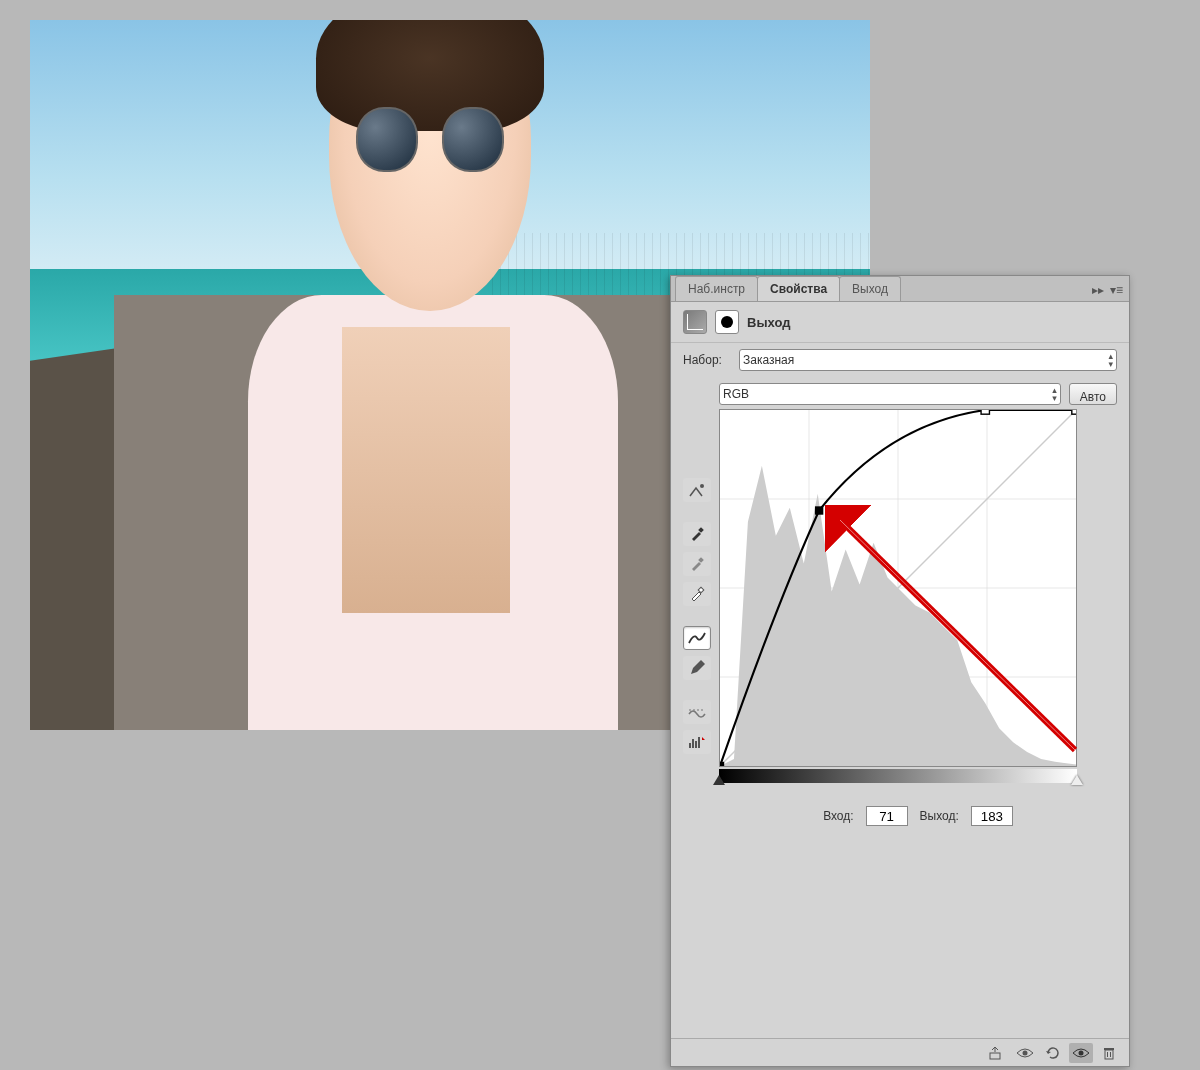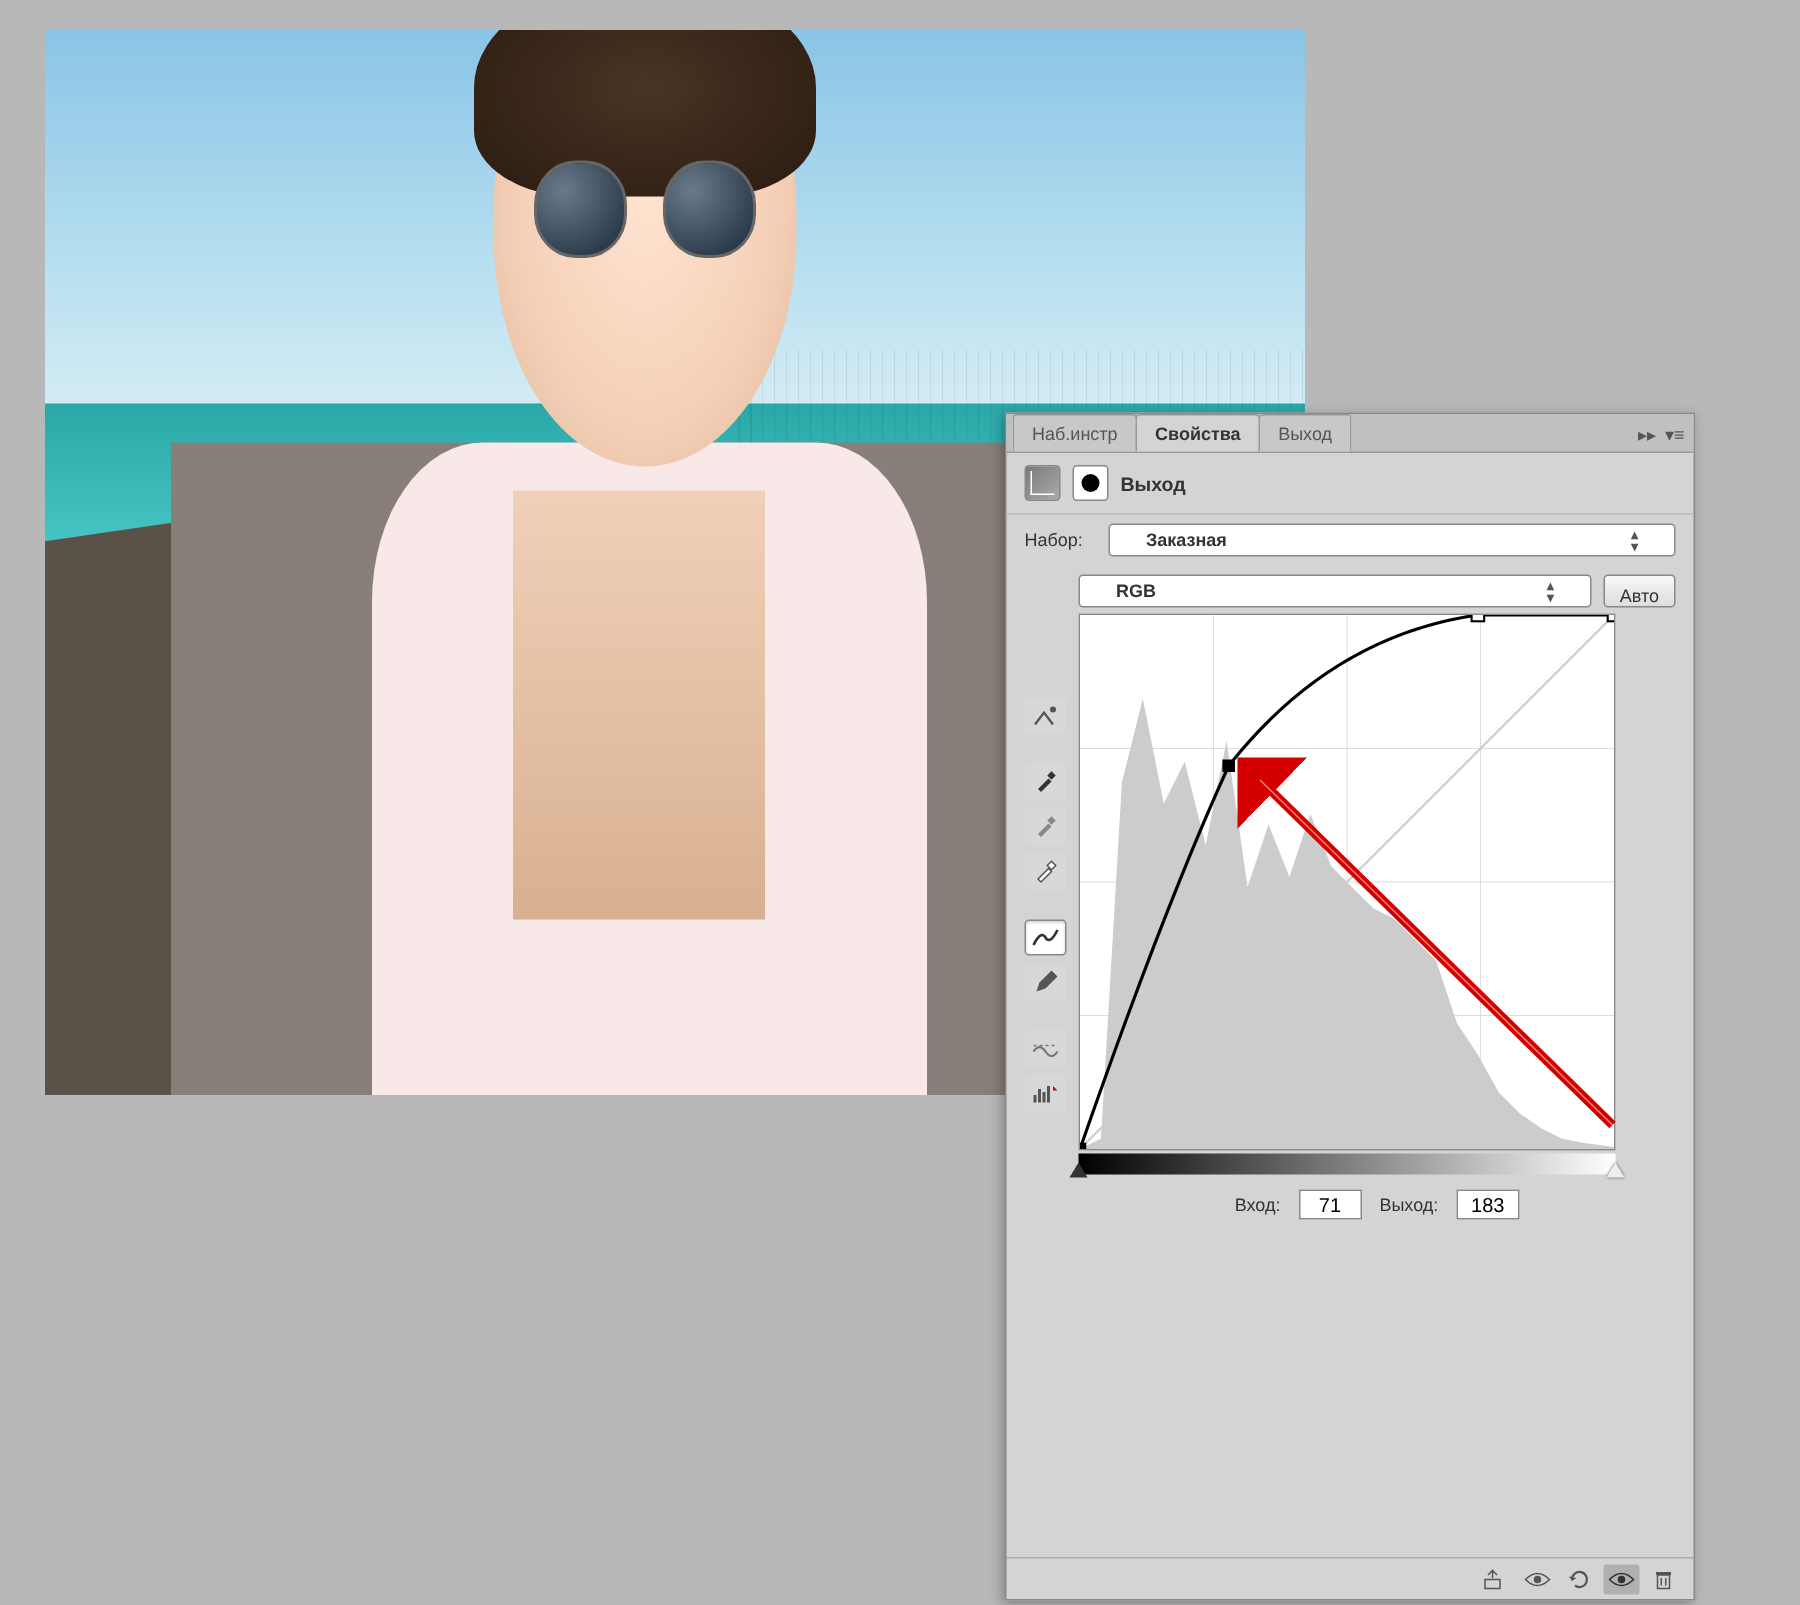--- a/index.html
+++ b/index.html
@@ -100,24 +100,23 @@
 .hdr-icon.curves::after{content:""; position:absolute; inset:3px;
   border-left:1px solid #fff; border-bottom:1px solid #fff;}
 .hdr-icon.mask{ background:#fff; }
 .hdr-icon.mask::after{content:"";position:absolute;inset:5px;background:#000;border-radius:50%;}
 .panel-title { font-weight:bold; font-size:13px;}
 .row { display:flex; align-items:center; padding:6px 12px; gap:8px;}
 .label { min-width:48px;}
 .select {
   flex:1; height:22px;
   background:#fff; border:1px solid #888;
-  border-radius:3px; padding:2px 24px;
+  border-radius:3px; padding:2px 3px;
   display:flex; align-items:center; justify-content:space-between;
   cursor:pointer;
-  font-weight:bold;
 }
 .select .arrows{ font-size:9px; line-height:8px; color:#555;}
 .btn {
   height:22px; padding:6px 10px;
   background:linear-gradient(#f8f8f8,#ddd);
   border:1px solid #888; border-radius:3px;
   cursor:pointer;
 }
 .body-row { display:flex; padding:6px 12px; gap:8px;align-items:center;}
 .tool-col { width:28px; display:flex; flex-direction:column; gap:6px;}
@@ -139,21 +138,21 @@
 .curve-svg { position:absolute; inset:0; width:100%; height:100%;}
 .slider-h {
   width:358px; height:14px;
   background:linear-gradient(to right,#000,#fff);
   position:relative; margin-top:2px;
 }
 .tri { position:absolute; bottom:-2px; width:0;height:0;
   border-left:6px solid transparent; border-right:6px solid transparent;
   border-bottom:10px solid #333;}
 .tri.white{border-bottom-color:#eee; filter:drop-shadow(0 0 1px #555);}
-.io-row { display:flex; align-items:center; justify-content:center; gap:12px; padding:10px 0;}
+.io-row { display:flex; align-items:center; justify-content:center; gap:12px; padding:23px 0;}
 .io-row .label{min-width:auto;}
 .io-input { width:42px; height:20px; border:1px solid #888; background:#fff; text-align:center; padding:1px;}
 .panel-footer {
   position:absolute; left:0; right:0; bottom:0;
   height:28px; border-top:1px solid #aaa;
   display:flex; align-items:center; justify-content:flex-end;
   gap:4px; padding:0 8px;
 }
 .ft-btn { width:24px; height:20px; display:flex;align-items:center;justify-content:center;
   color:#555; cursor:pointer; border-radius:2px;}

